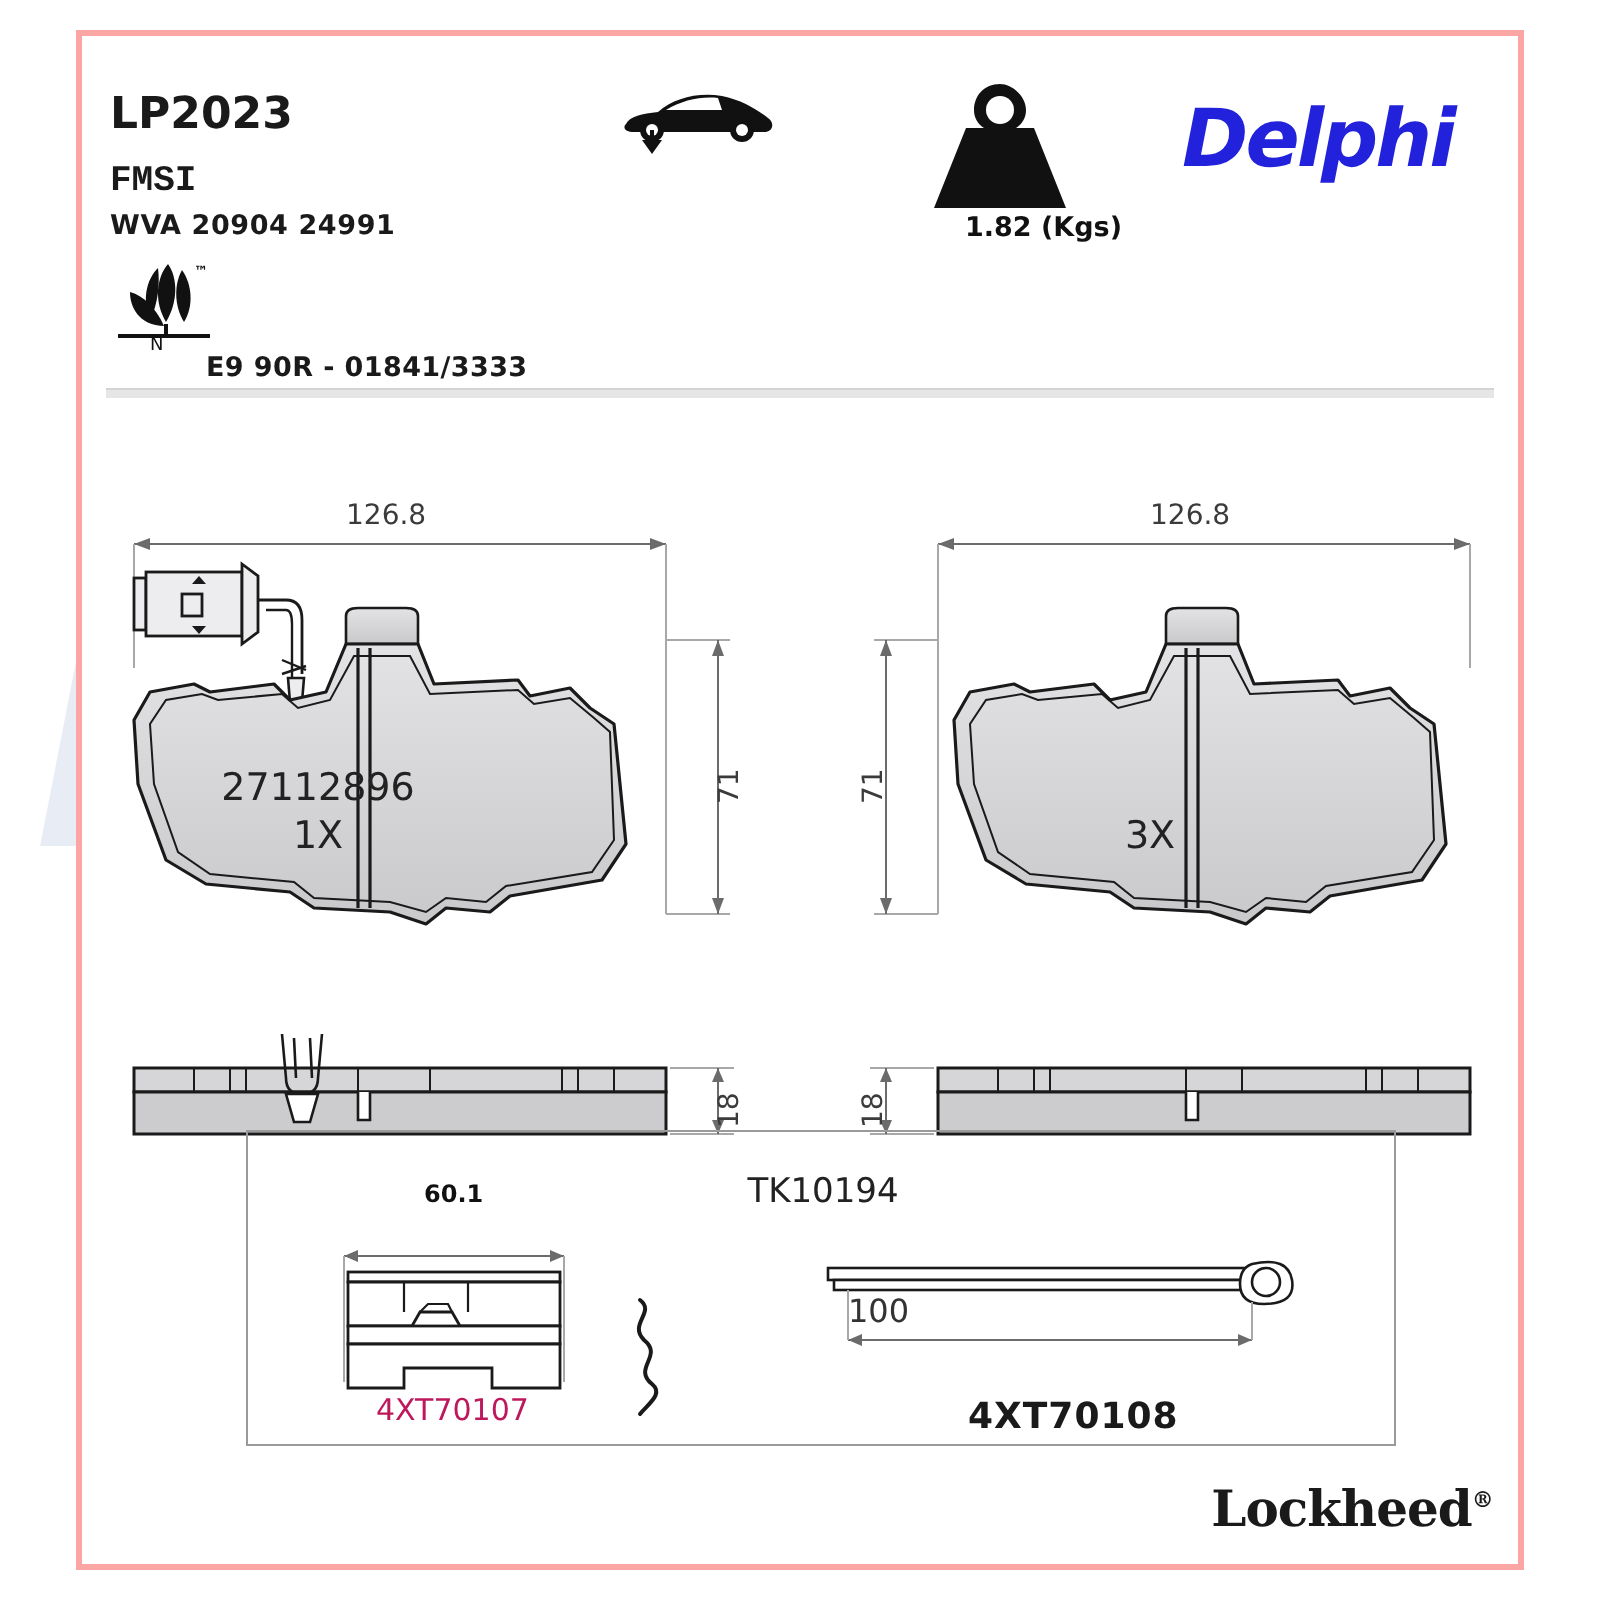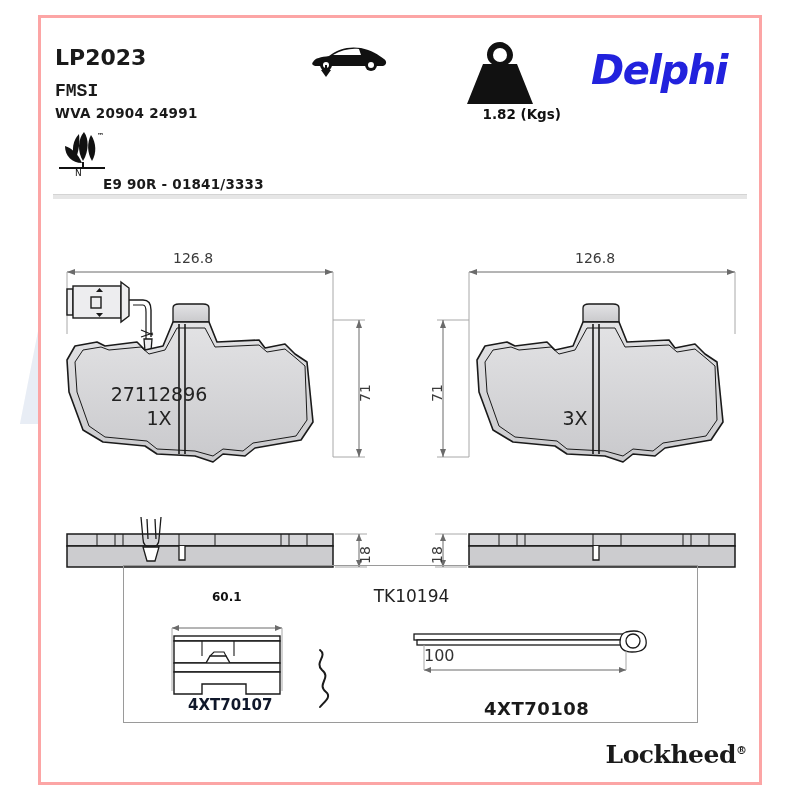--- a/index.html
+++ b/index.html
@@ -202,21 +202,21 @@
     font-size: 17px;
     color: #222;
     margin-top: 12px;
   }
   .kit-label {
     position: absolute;
     font-size: 14px;
     font-weight: bold;
     white-space: nowrap;
   }
-  #kit-label-1 { left: 64px; top: 130px; color: #0f172a; font-weight: bold; font-size: 15px; }
+  #kit-label-1 { left: 64px; top: 130px; color: #be185d; font-weight: normal; font-size: 15px; }
   #kit-label-2 { left: 360px; top: 132px; color: #1a1a1a; letter-spacing: 0.5px; font-size: 18px; }
   #kit-dim-601 { position: absolute; left: 88px; top: 24px; font-size: 12px; font-weight: bold; color: #111; }
   #kit-dim-100 { position: absolute; left: 300px; top: 80px; font-size: 16px; color: #333; }
 
   
   #lockheed {
     position: absolute;
     left: 560px; top: 722px;
     width: 150px;
     text-align: center;

